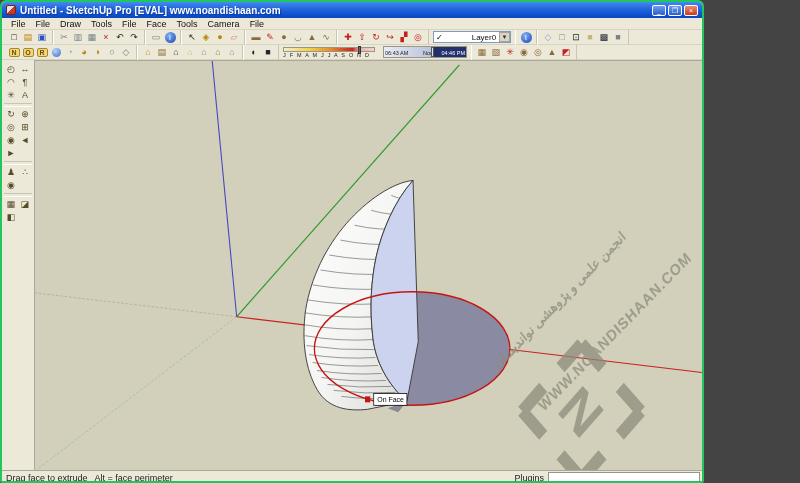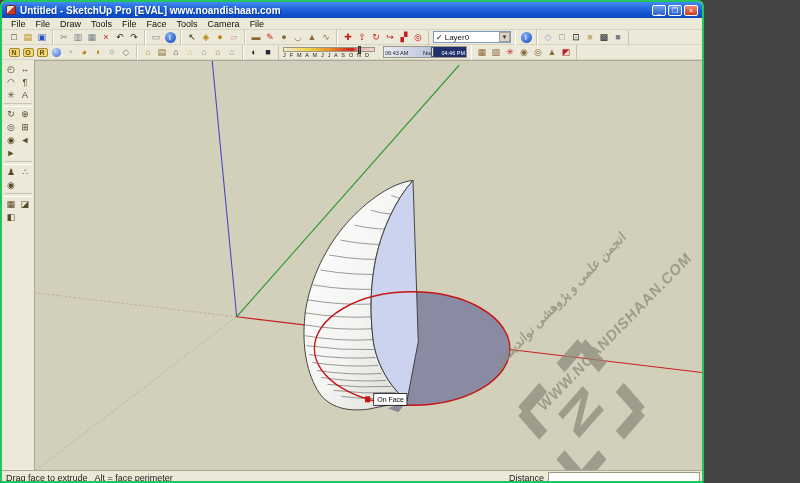--- a/index.html
+++ b/index.html
@@ -50,21 +50,21 @@
   .ticon .tan{color:#c9b27c;}
   .ticon .lav{color:#8fa0d8;}
   .ticon .tag{background:#f2d876;border:1px solid #a8862a;border-radius:2px;
     font-size:7px;font-weight:bold;color:#6a4a10;width:11px;height:9px;line-height:8px;text-align:center;}
   .ticon .sphereb{width:9px;height:9px;border-radius:50%;
     background:radial-gradient(circle at 35% 30%,#b8d4f8,#3a6ad0);}
   
   .layerbox{display:flex;align-items:center;height:12px;margin:0 4px;
     background:#fff;border:1px solid #7f9db9;width:78px;font-size:8px;padding-left:2px;gap:2px;}
   .layerbox .chk{font-size:8px;}
-  .layerbox .lname{flex:1;color:#111;}
+  .layerbox .lname{flex:1;color:#111;margin-left:27px;}
   .layerbox .dd{width:11px;height:10px;background:#d8d4c8;border:1px solid #a8a494;
     font-size:6px;text-align:center;line-height:9px;color:#333;}
   
   .date-slider{width:92px;margin:0 4px;cursor:default;}
   .date-slider .track{height:5px;border:1px solid #9a9684;position:relative;
     background:linear-gradient(90deg,#f4eccb 0%,#f2d24a 28%,#e88a2a 52%,#cc2222 76%,#e8b2aa 84%,#f2d6ce 100%);}
   .date-slider .thumb{position:absolute;left:82%;top:-2px;width:3px;height:8px;background:#6a6a6a;border:1px solid #333;}
   .date-slider .months{display:block;font-size:5.5px;letter-spacing:1.2px;color:#222;line-height:6px;white-space:nowrap;}
   .time-slider{width:84px;height:12px;margin:0 4px;border:1px solid #9a9684;display:flex;align-items:stretch;
     font-size:5.5px;color:#222;cursor:default;position:relative;background:linear-gradient(90deg,#e8ecf4 0%,#b9c4dc 58%,#22306e 58%);}
@@ -484,17 +484,17 @@
         <g>
           <rect x="388" y="334" width="38" height="12" fill="#ffffff" stroke="#000" stroke-width="0.8"></rect>
           <text x="392" y="343" font-size="8" fill="#000">On Face</text>
         </g>
       </svg>
     </div>
   </div>
 
   <div class="statusbar">
     <span class="hint">Drag face to extrude   Alt = face perimeter</span>
-    <span class="vcb-label">Distance</span>
+    <span class="vcb-label">Plugins</span>
     <input class="vcb" value="" style="">
   </div>
 
 </div>
 
 </body></html>

